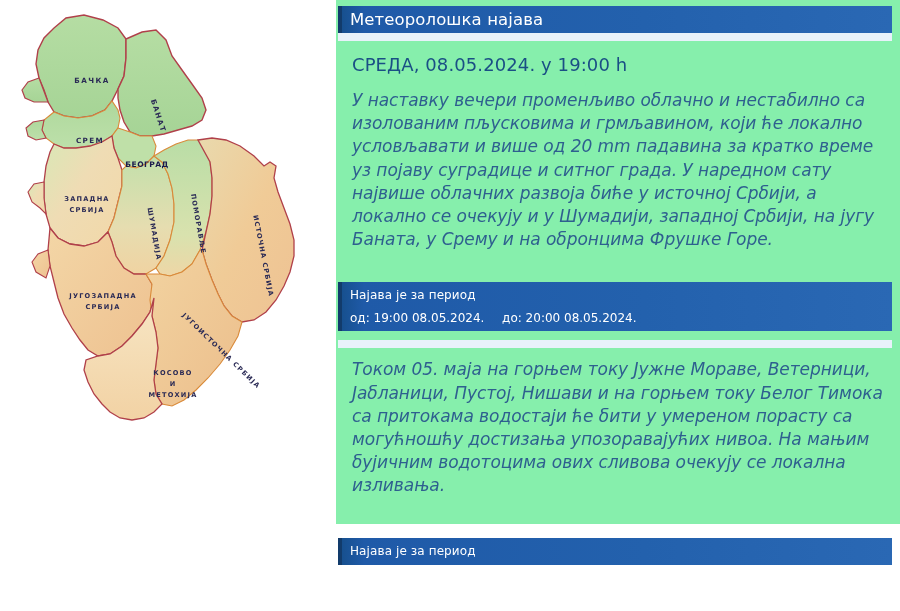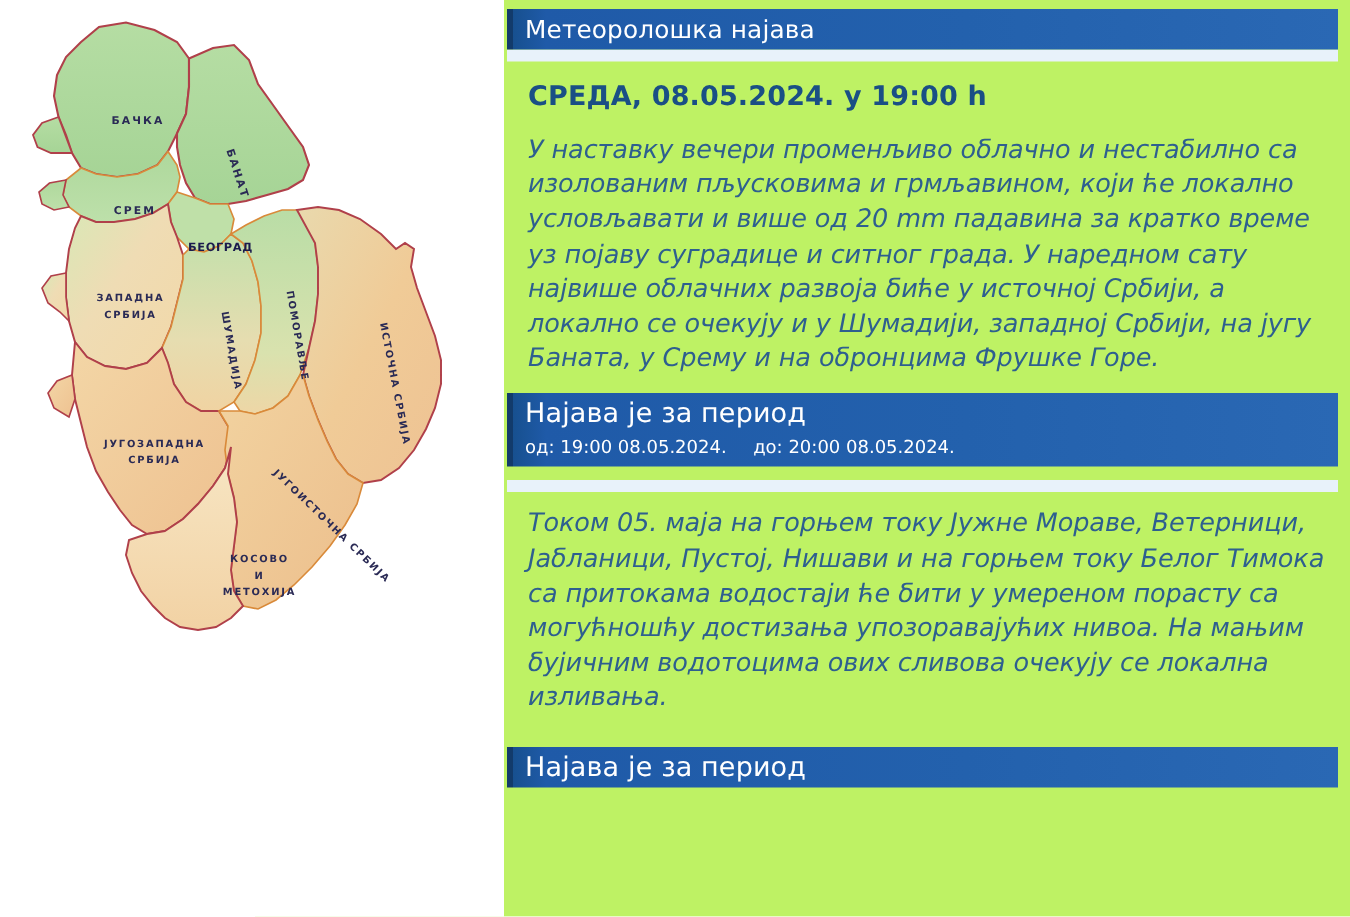--- a/index.html
+++ b/index.html
@@ -64,22 +64,22 @@
     top: 0;
     width: 570px;
     height: 611px;
     background: #ffffff;
   }
   .panel-inner {
     position: absolute;
     left: 6px;
     top: 0;
     width: 564px;
-    height: 611px;
-    background: #bef264;
+    height: 524px;
+    background: #86efac;
   }
 
   .bar {
     position: relative;
     margin: 0 8px 0 2px;
     background: linear-gradient(to right, #17508f 0%, #1f5aa8 4%, #2361ad 55%, #2a68b4 100%);
     border-left: 4px solid #123b6b;
     color: #ffffff;
     box-sizing: border-box;
   }
@@ -90,21 +90,22 @@
     white-space: nowrap;
     letter-spacing: 0.1px;
   }
 
   .bar.period {
     padding-bottom: 2px;
   }
   .bar.period .bar-title {
     line-height: 23px;
     padding-top: 2px;
-    font-size: 18px;
+    font-size: 12px;
+    margin-top: 20px;
   }
   .period-range {
     font-size: 12px;
     line-height: 22px;
     padding-left: 12px;
     margin-left: -4px;
     white-space: nowrap;
   }
   .period-range .from-label,
   .period-range .to-label { }
@@ -114,21 +115,21 @@
     color: #2e5f8f;
     font-size: 17px;
     line-height: 23.2px;
     padding: 10px 14px 8px 16px;
     margin: 0;
     letter-spacing: -0.05px;
     font-style: italic;
   }
   .headline {
     color: #1a4f85;
-    font-weight: bold;
+    font-weight: normal;
     font-size: 18px;
     line-height: 24px;
     padding: 12px 0 2px 16px;
     margin: 0;
     letter-spacing: 0.1px;
   }
   .footnote {
     color: #4a6f92;
     font-size: 10.5px;
     line-height: 15px;

